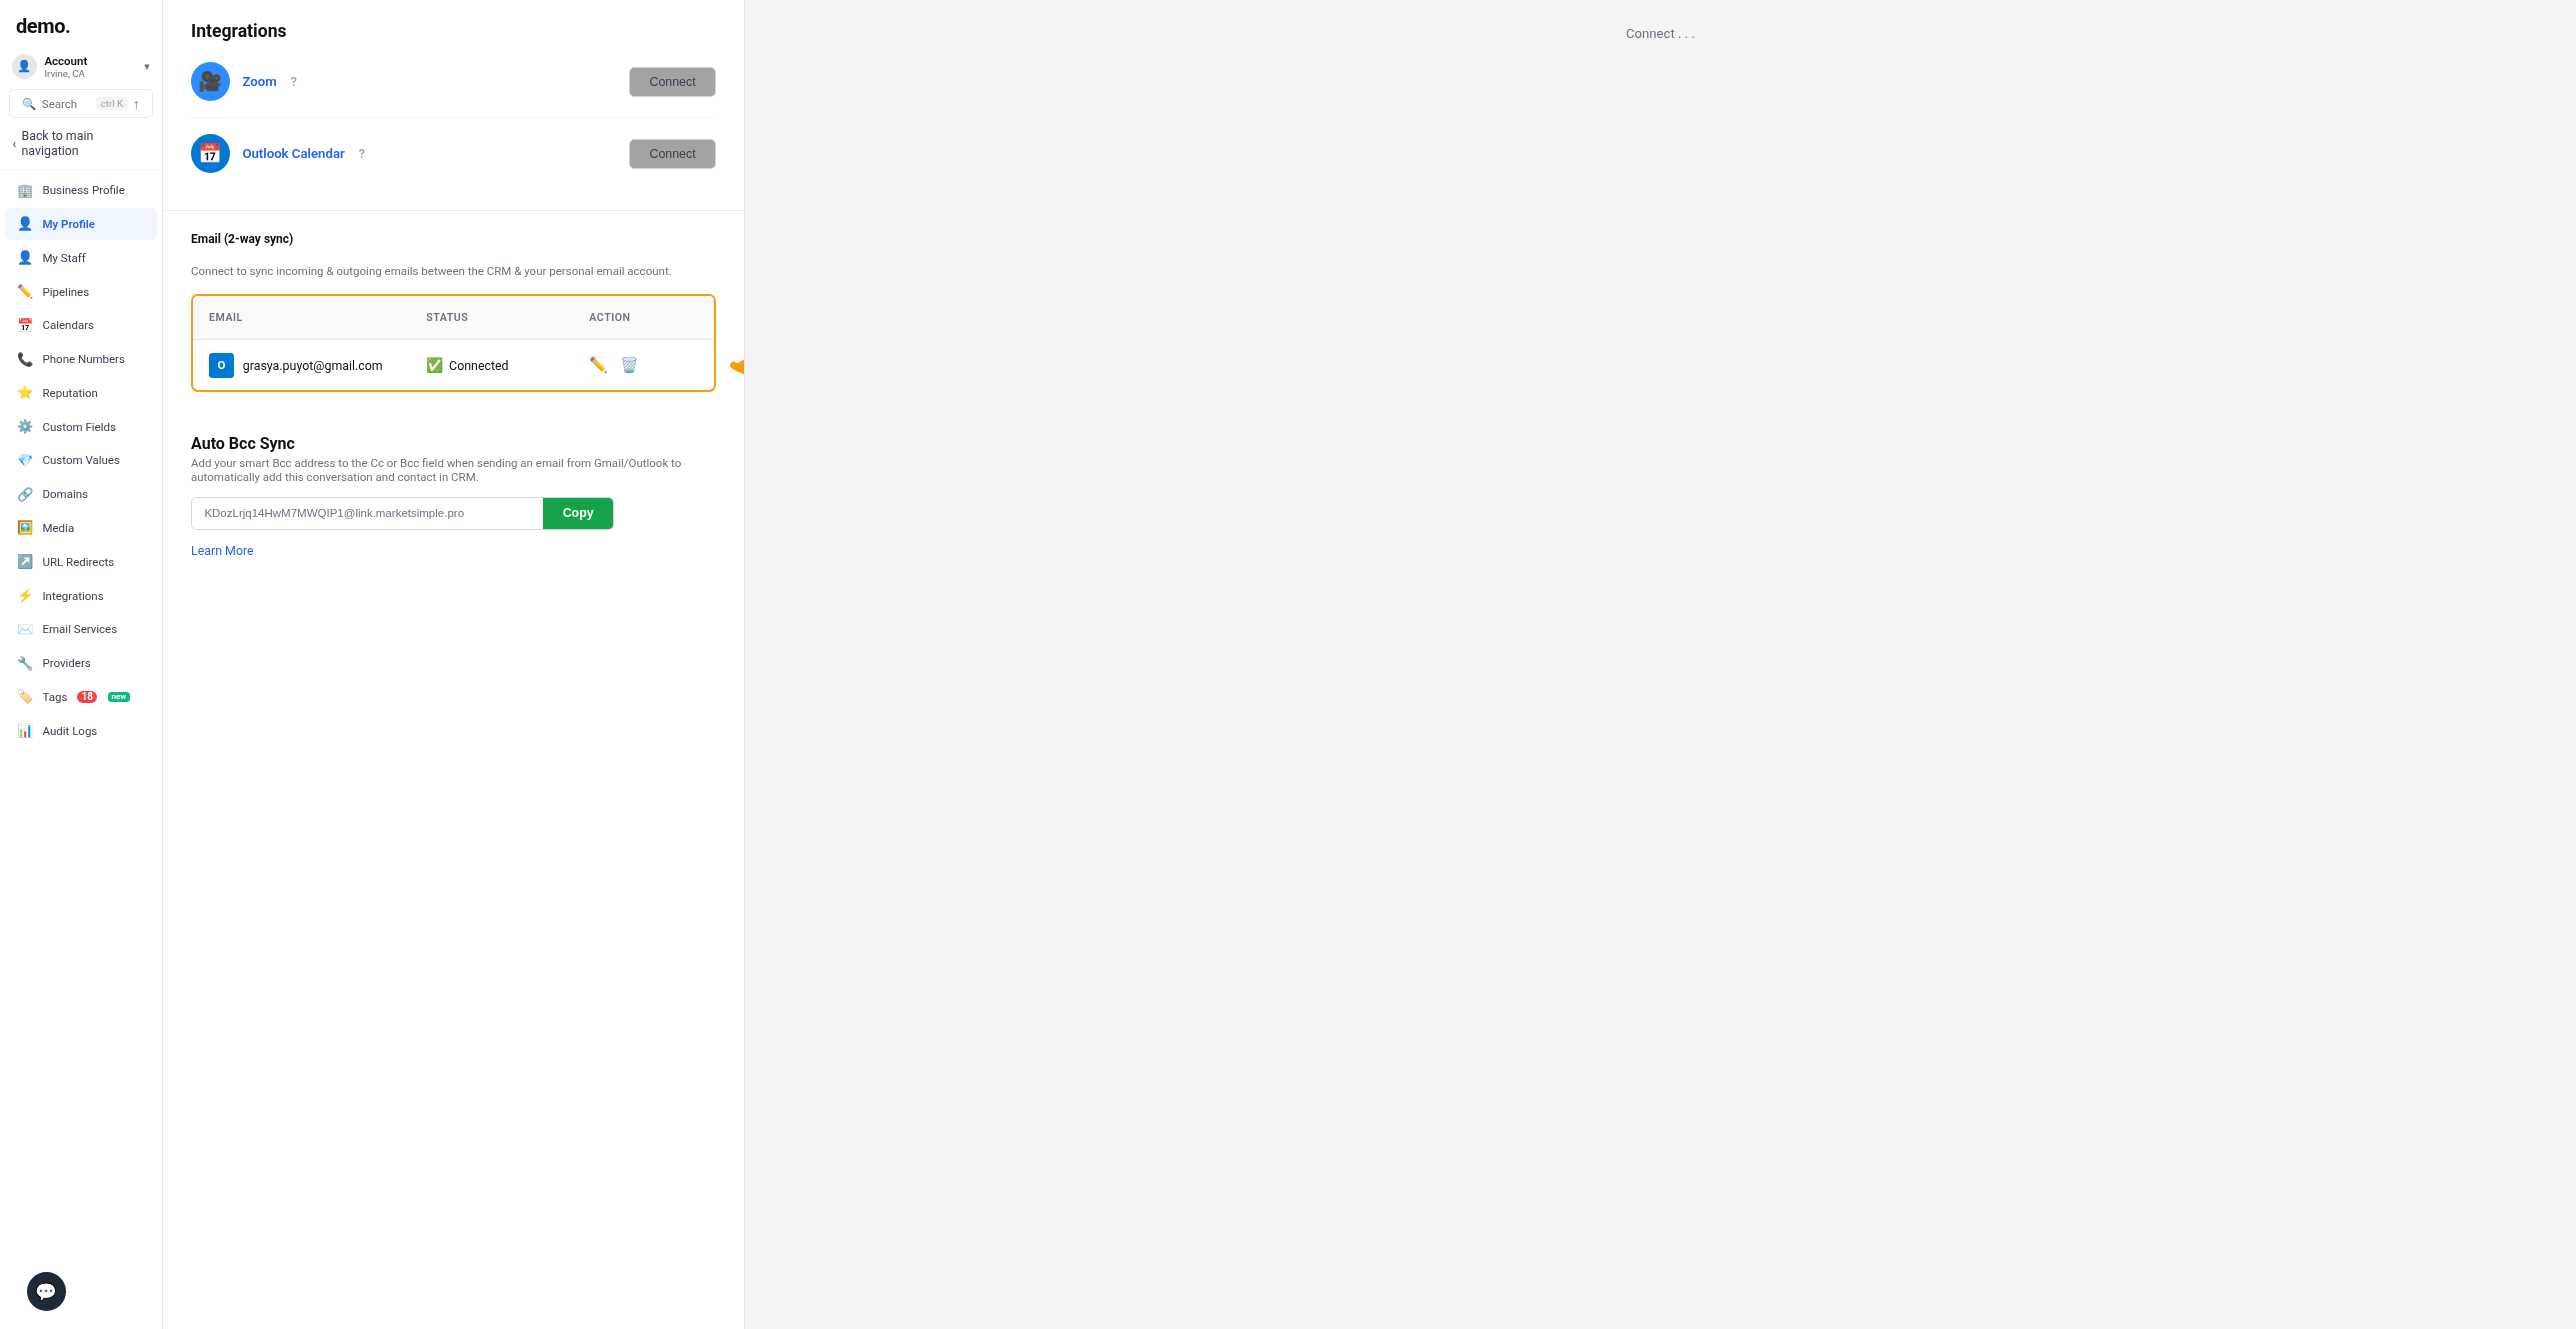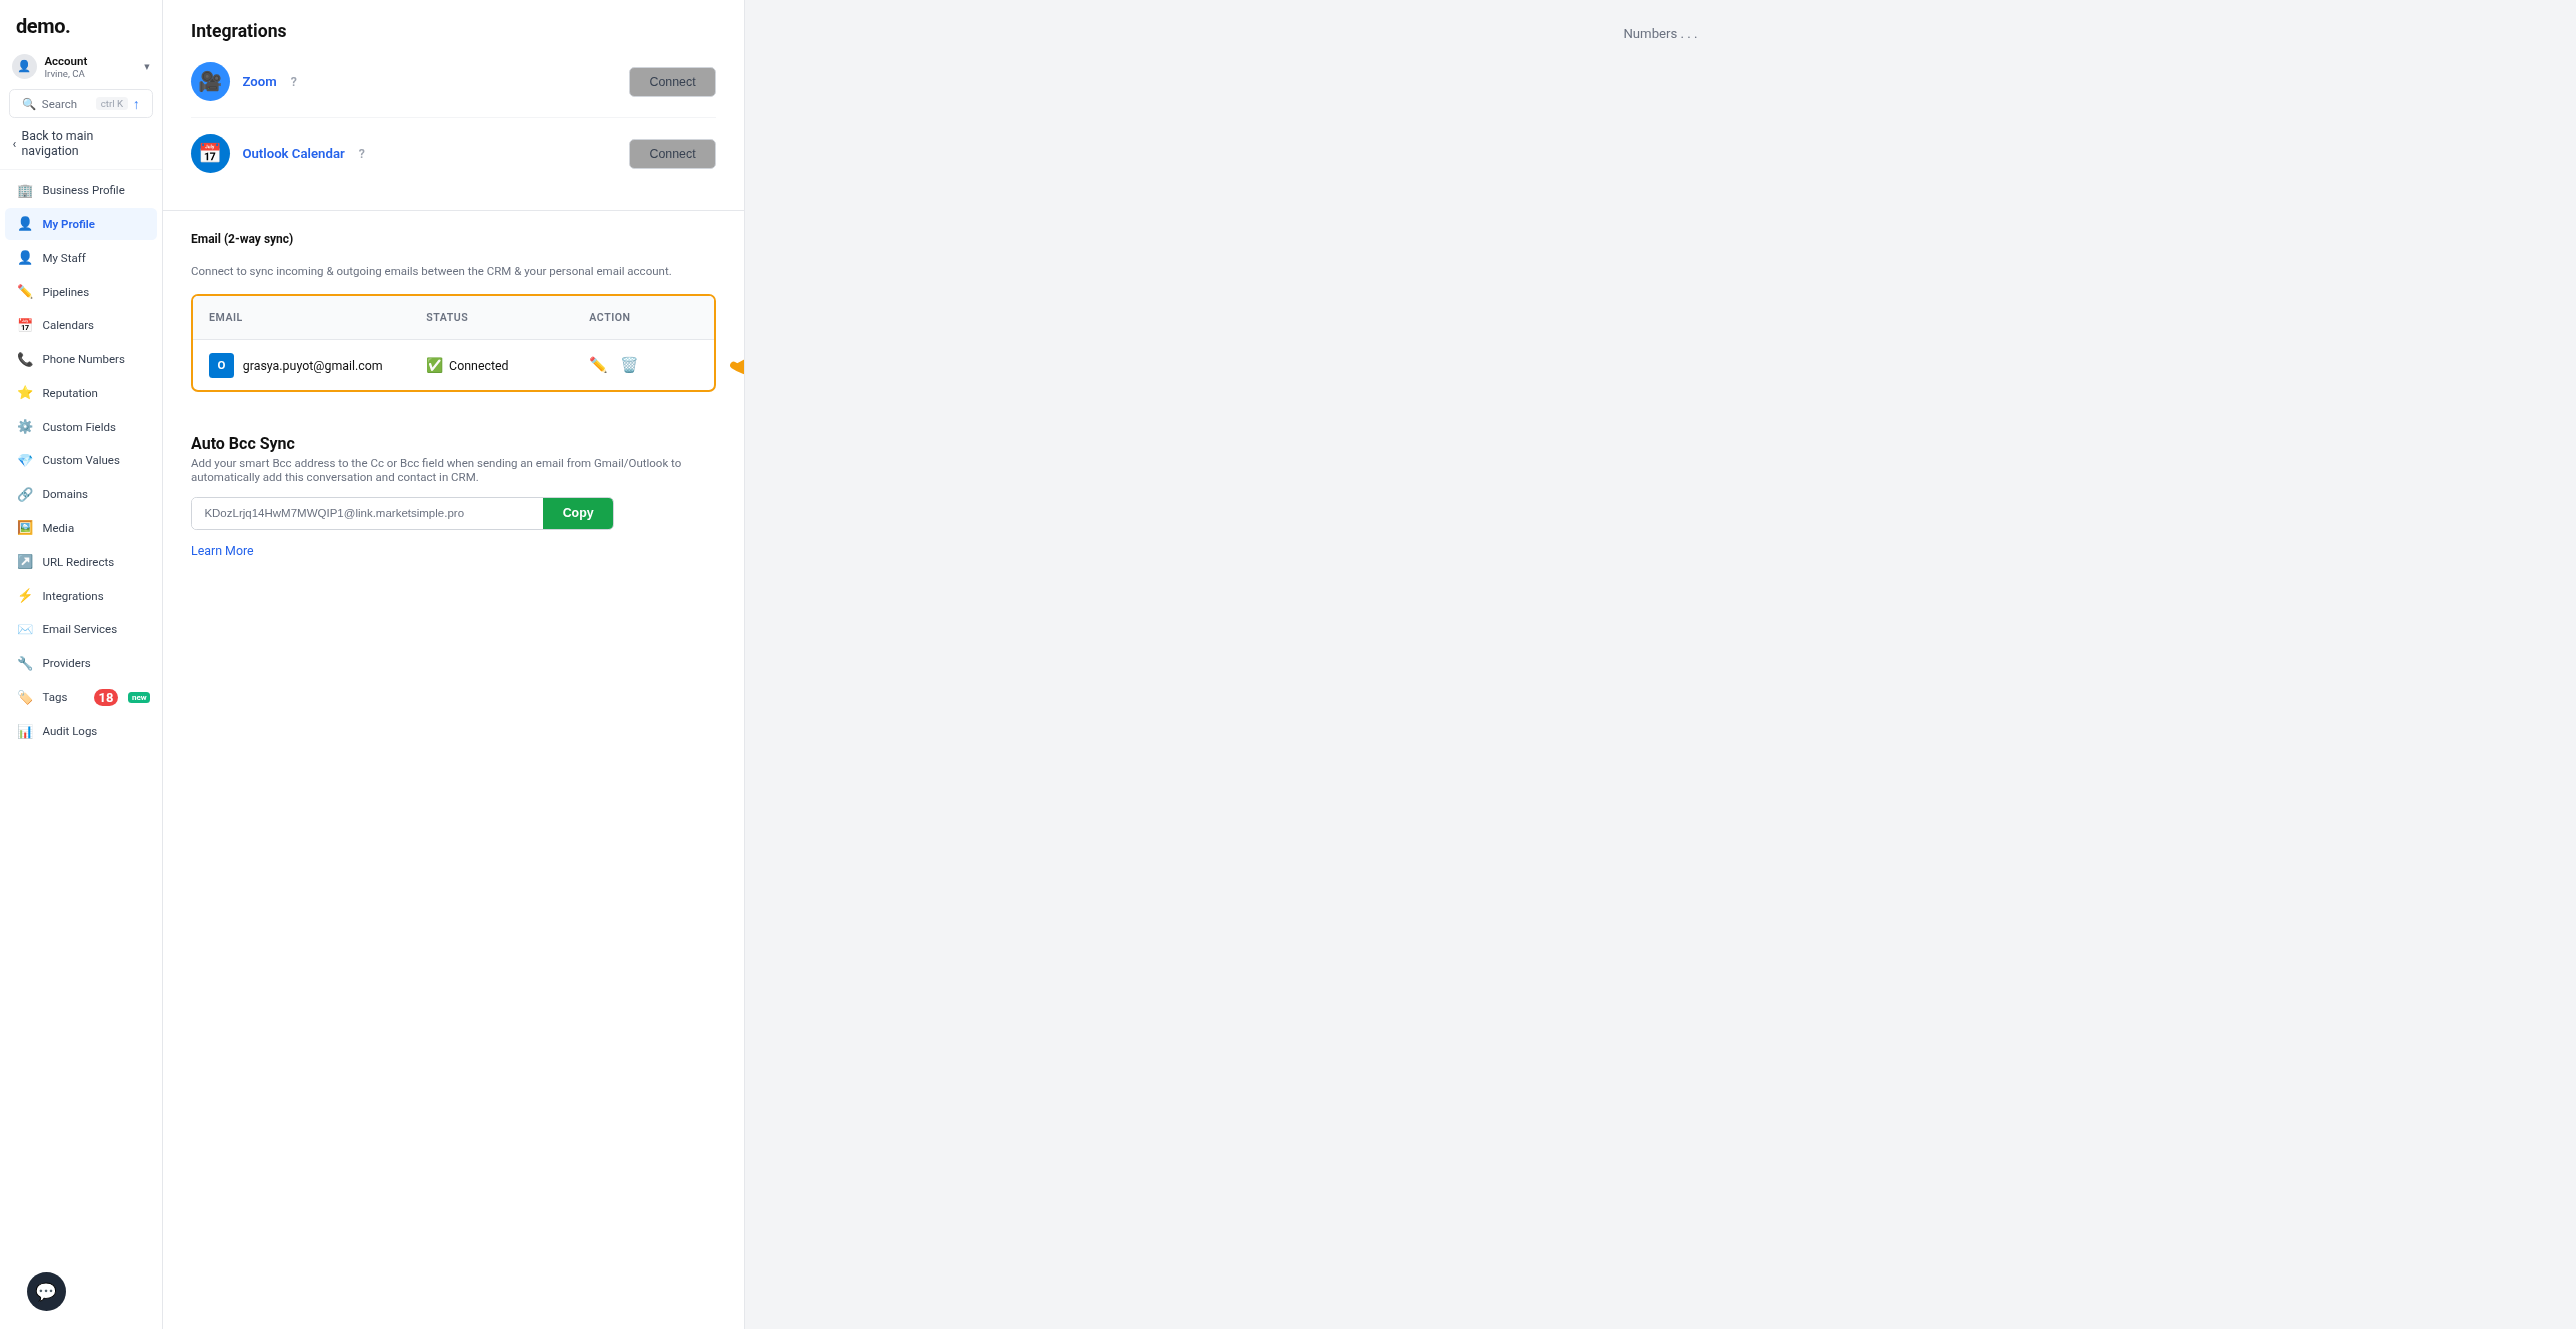--- a/index.html
+++ b/index.html
@@ -76,23 +76,23 @@
       cursor: pointer;
       border-radius: 5.3px;
       margin: 0.9px 5.3px;
       color: #374151; font-size: 11.5px;
     }
     .sidebar-item.active { background: #eff6ff; color: #2563eb; font-weight: 600; }
     .sidebar-item .icon { width: 16px; height: 16px; display: flex; align-items: center; justify-content: center; font-size: 13.2px; flex-shrink: 0; }
 
     .sidebar-badge {
       background: #ef4444; color: #fff;
-      font-size: 13px; font-weight: 700;
+      font-size: 10px; font-weight: 700;
       border-radius: 8821px; padding: 0.9px 4.4px;
-      margin-left: 18px;
+      margin-left: 1px;
     }
     .sidebar-badge-new {
       background: #10b981; color: #fff;
       font-size: 8px; font-weight: 700;
       border-radius: 3.5px; padding: 0.9px 3.5px;
       margin-left: 1.8px;
     }
 
     .chat-fab {
       position: fixed;
@@ -431,20 +431,20 @@
       <p class="auto-bcc-desc">Add your smart Bcc address to the Cc or Bcc field when sending an email from Gmail/Outlook to automatically add this conversation and contact in CRM.</p>
       <div class="bcc-input-row">
         <input class="bcc-input" type="text" readonly="" value="KDozLrjq14HwM7MWQIP1@link.marketsimple.pro" style="">
         <button class="copy-btn">Copy</button>
       </div>
       <a class="learn-more" href="#">Learn More</a>
     </div>
   </div>
 
   <div class="right-panel">
-    <span class="loading-text">Numbers . . .</span>
+    <span class="loading-text">Connect . . .</span>
   </div>
 </div>
 
 <div class="chat-fab">
   <span>💬</span>
 </div>
 
 
 </body></html>

